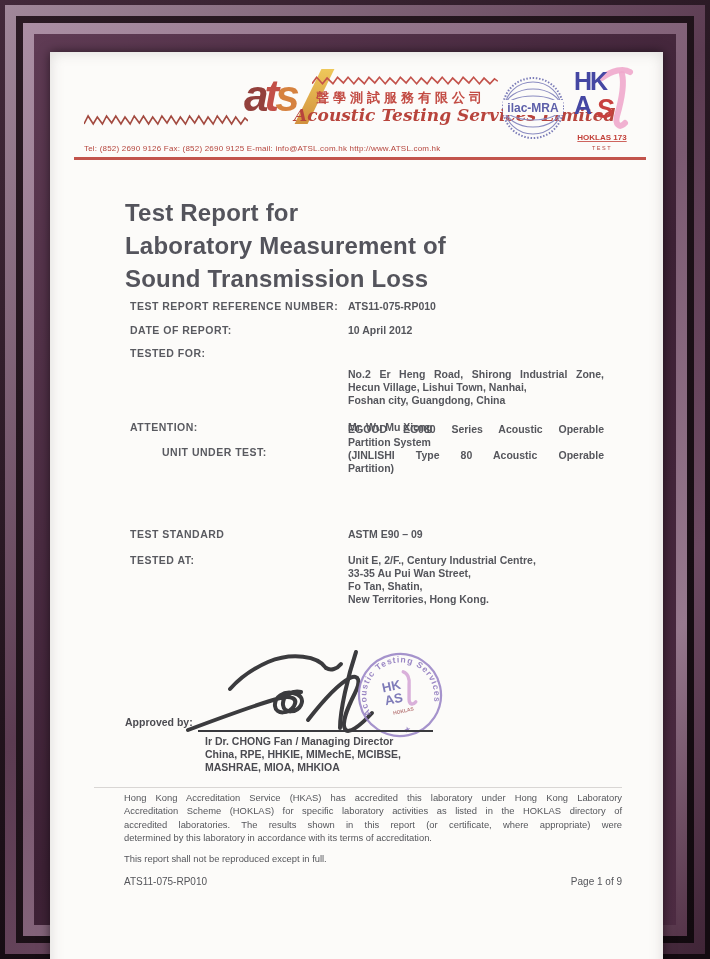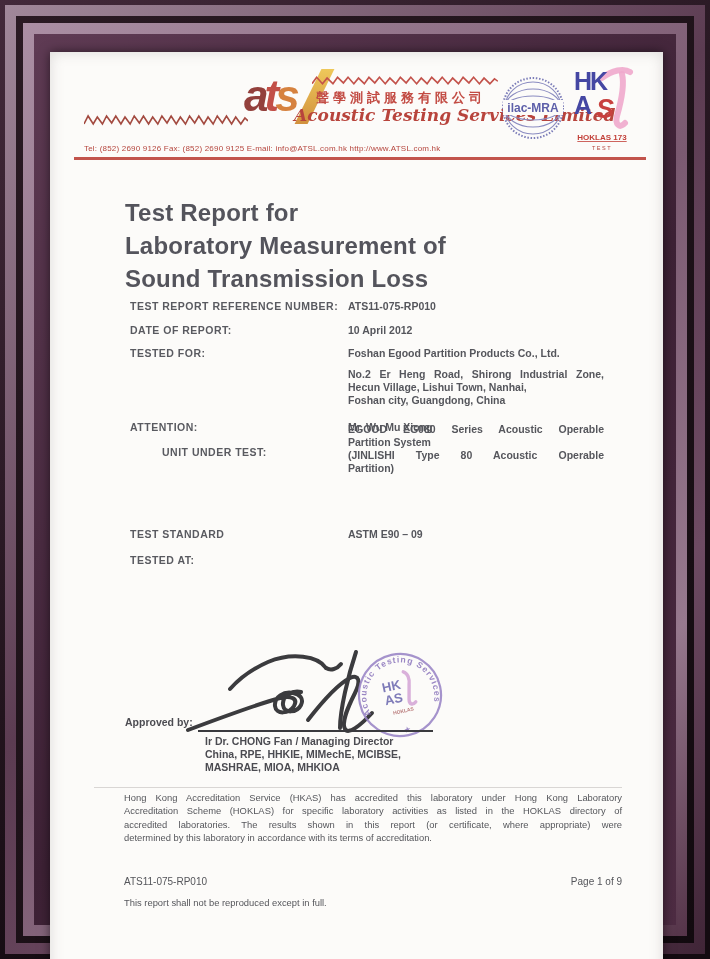--- a/index.html
+++ b/index.html
@@ -28,21 +28,21 @@
   .flabel{font-size:10.5px;font-weight:bold;color:#595a60;letter-spacing:.5px;white-space:nowrap;}
   .fvalue{font-size:10.5px;font-weight:bold;color:#55565c;line-height:13px;width:256px;}
   .vline{min-height:13px;}
   .jline{text-align:justify;text-align-last:justify;}
   .apb{font-size:10.5px;font-weight:600;color:#4c4c52;}
   .sigline{height:2px;background:#3a3a3e;}
   .nameblock{font-size:10.5px;font-weight:600;color:#4b4b51;line-height:13px;white-space:nowrap;}
   .footrule{height:1px;background:#d9d6d4;}
   .accr{font-size:9.4px;color:#55565b;line-height:13.3px;width:498px;}
   .accr .jl{text-align:justify;text-align-last:justify;}
-  .note{font-size:9.4px;color:#55565b;white-space:nowrap;margin-top:44px;}
+  .note{font-size:9.4px;color:#55565b;white-space:nowrap;}
   .pgrow{display:flex;justify-content:space-between;width:498px;font-size:10px;color:#54555a;}
 </style>
 </head>
 <body>
 
 <div class="scene">
   <div class="f1"></div>
   <div class="f2"></div>
   <div class="f3"></div>
   <div class="f4"></div>
@@ -95,21 +95,20 @@
       <div>Sound Transmission Loss</div>
     </div>
 
     <div class="abs flabel" style="left:80px;top:248px;">TEST REPORT REFERENCE NUMBER:</div>
     <div class="abs fvalue" style="left:298px;top:248px;">ATS11-075-RP010</div>
 
     <div class="abs flabel" style="left:80px;top:272px;">DATE OF REPORT:</div>
     <div class="abs fvalue" style="left:298px;top:272px;">10 April 2012</div>
 
     <div class="abs flabel" style="left:80px;top:295px;">TESTED FOR:</div>
-    <div class="abs fvalue" style="left:298px;top:295px;">Foshan Egood Partition Products Co., Ltd.</div>
 
     <div class="abs fvalue" style="left:298px;top:316px;">
       <div class="vline jline">No.2 Er Heng Road, Shirong Industrial Zone,</div>
       <div class="vline">Hecun Village, Lishui Town, Nanhai,</div>
       <div class="vline">Foshan city, Guangdong, China</div>
     </div>
 
     <div class="abs flabel" style="left:80px;top:369px;">ATTENTION:</div>
     <div class="abs fvalue" style="left:298px;top:369px;">Mr. Wu Mu Xiong</div>
 
@@ -118,20 +117,26 @@
       <div class="vline jline">EGOOD EG080 Series Acoustic Operable</div>
       <div class="vline">Partition System</div>
       <div class="vline jline">(JINLISHI Type 80 Acoustic Operable</div>
       <div class="vline">Partition)</div>
     </div>
 
     <div class="abs flabel" style="left:80px;top:476px;">TEST STANDARD</div>
     <div class="abs fvalue" style="left:298px;top:476px;">ASTM E90 – 09</div>
 
     <div class="abs flabel" style="left:80px;top:502px;">TESTED AT:</div>
+    <div class="abs fvalue" style="left:298px;top:502px;">
+      <div class="vline">Unit E, 2/F., Century Industrial Centre,</div>
+      <div class="vline">33-35 Au Pui Wan Street,</div>
+      <div class="vline">Fo Tan, Shatin,</div>
+      <div class="vline">New Territories, Hong Kong.</div>
+    </div>
 
     <div class="abs apb" style="left:75px;top:664px;">Approved by:</div>
 
     <svg class="abs" style="left:130px;top:590px;" width="255" height="92" viewBox="0 0 255 92">
       <g fill="none" stroke="#2b2b2f" stroke-width="4" stroke-linecap="round" opacity="0.92">
         <path d="M146 26 C138 14 112 10 88 20 C72 27 58 38 50 47"></path>
         <path d="M146 26 C151 29 157 27 161 22"></path>
         <path d="M8 88 C40 76 78 62 100 56 C112 53 118 57 114 64 C109 72 96 73 95 64 C94 55 104 49 113 51 C120 52 124 57 121 63 C117 71 104 72 103 63 C102 54 112 48 121 50"></path>
         <path d="M176 10 C168 34 160 68 160 86"></path>
         <path d="M128 78 C142 60 158 42 170 36 C179 32 181 39 175 51 C168 65 161 80 165 87 C168 93 180 84 192 71"></path>

